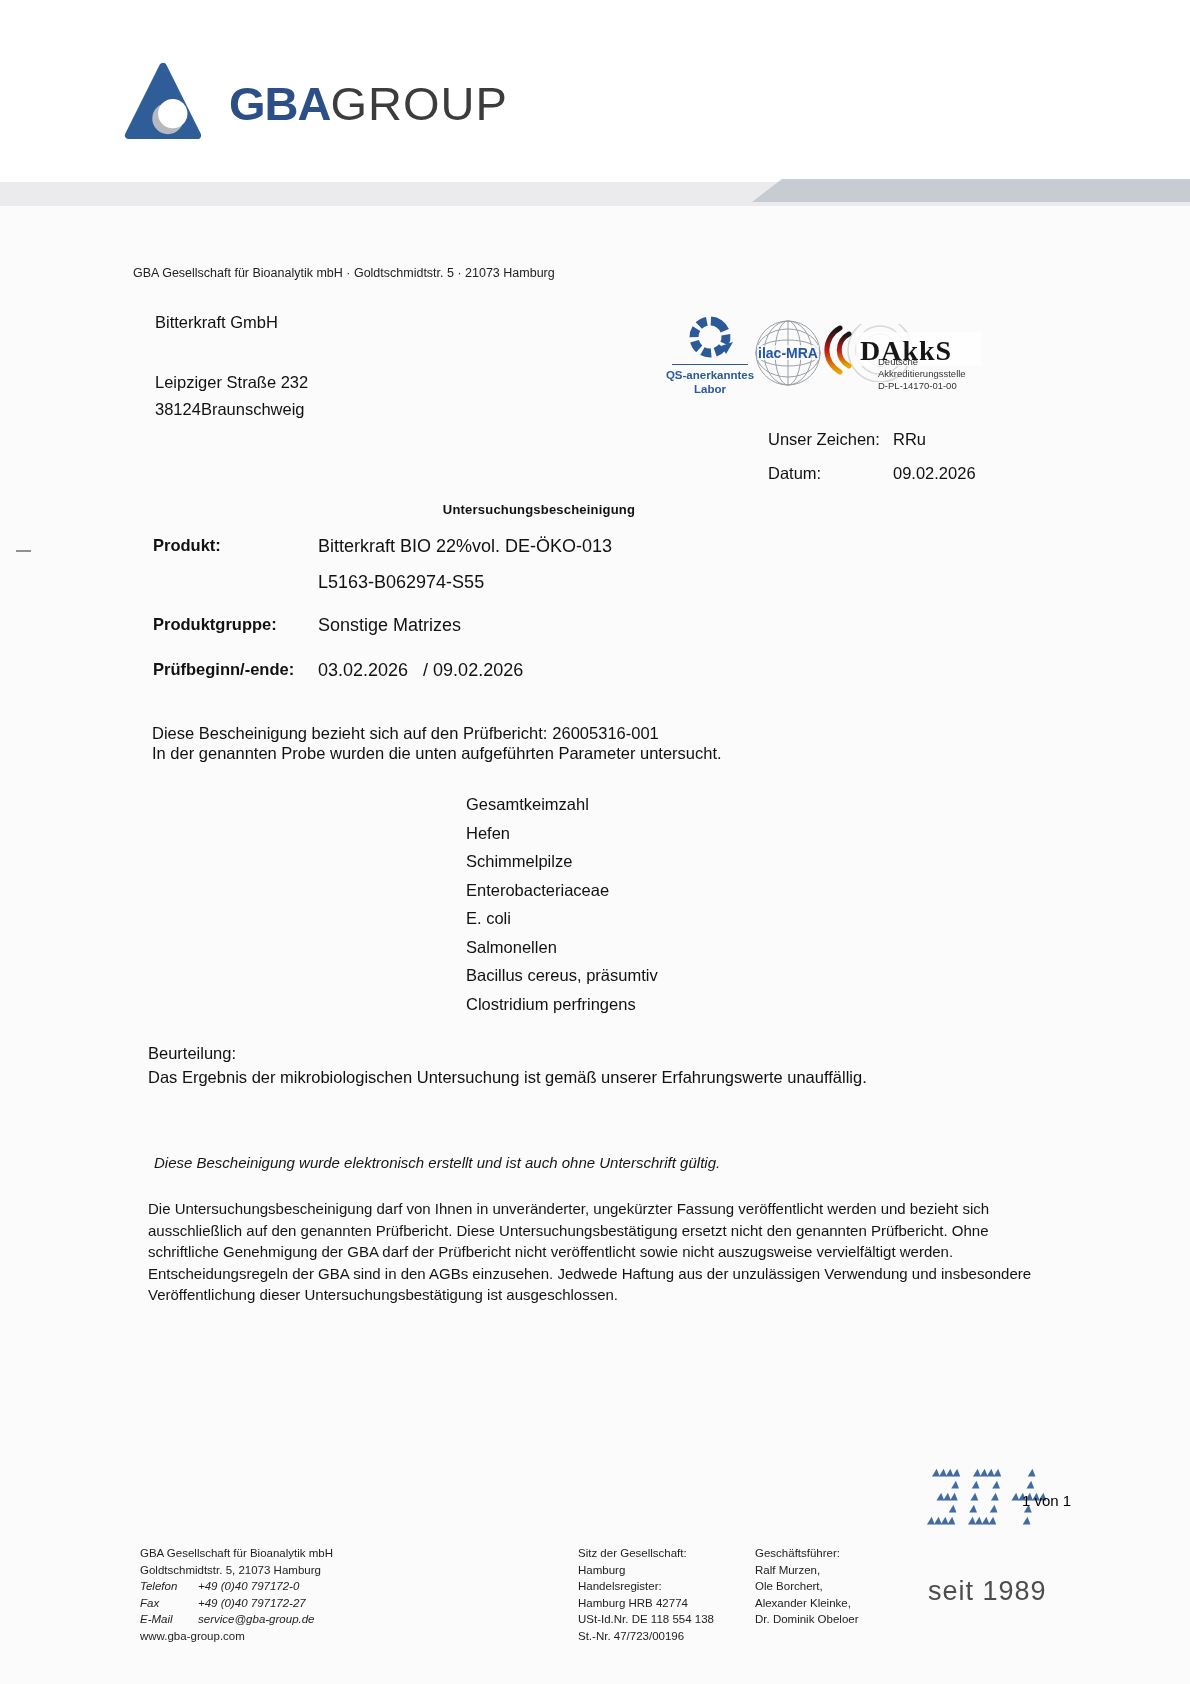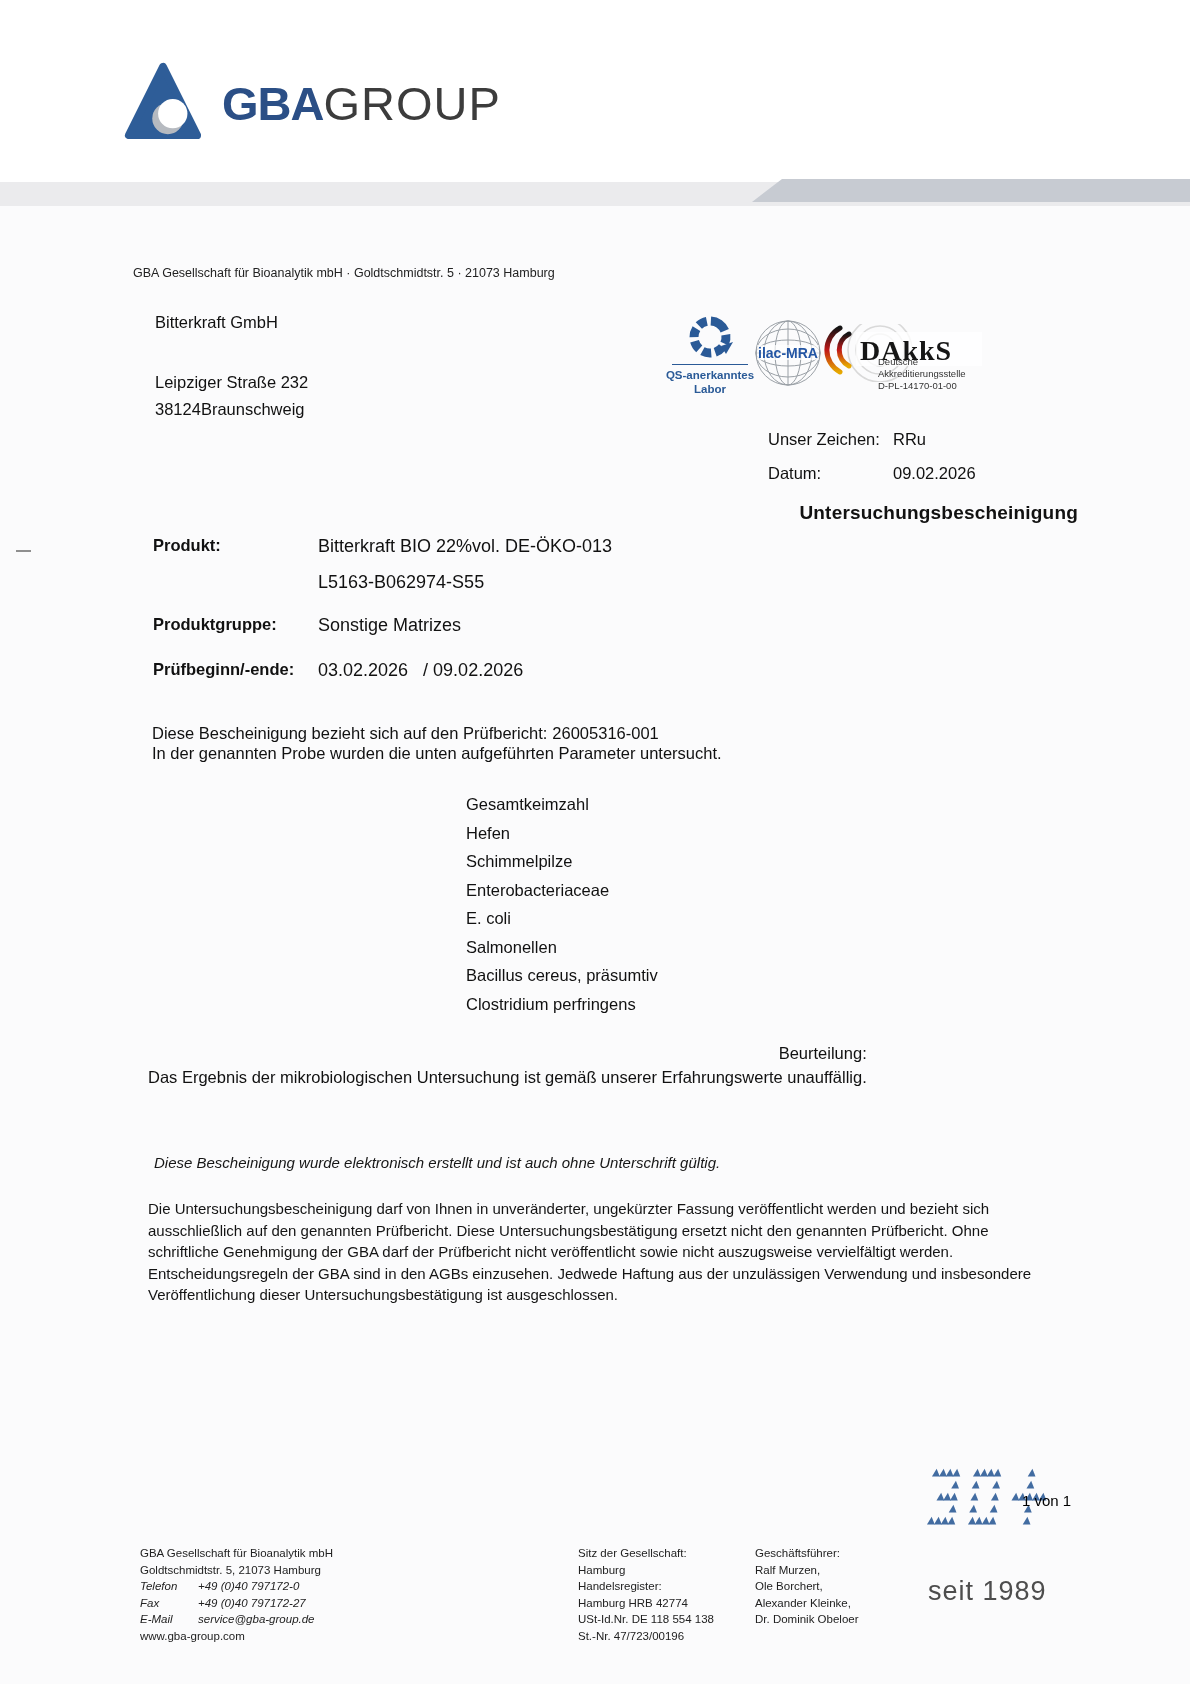--- a/index.html
+++ b/index.html
@@ -16,21 +16,21 @@
     color:#111;
   }
   .abs{position:absolute;}
   .lower-bg{top:206px;left:0;width:1190px;height:1478px;background:#fbfbfc;}
   .band-light{top:182px;left:0;width:1190px;height:24px;background:#ebebed;}
   .band-dark{top:179px;left:752px;width:438px;height:23px;background:#c7cbd2;
     clip-path:polygon(30px 0,100% 0,100% 100%,0 100%);}
   .fold-mark{left:16px;top:550px;width:15px;height:2px;background:#8f8f8f;}
 
   
-  .logo{left:122px;top:60px;display:flex;align-items:center;gap:18px;}
+  .logo{left:122px;top:60px;display:flex;align-items:center;gap:25px;}
   .logo-text{font-size:47px;line-height:47px;display:flex;align-items:baseline;}
   .logo-text .g1{font-weight:700;color:#2b4f86;letter-spacing:-1px;}
   .logo-text .g2{font-weight:400;color:#3c3c3c;letter-spacing:1px;}
 
   .sender-line{left:133px;top:266px;font-size:12.5px;color:#222;}
   .recipient-name{left:155px;top:313px;font-size:16.5px;}
   .recipient-street{left:155px;top:373px;font-size:16.5px;}
   .recipient-cityrow{left:155px;top:400px;font-size:16.5px;display:flex;}
 
   
@@ -38,32 +38,32 @@
   .qs-divider{left:672px;top:364px;width:76px;height:1px;background:#2a5a97;}
   .qs-label{left:650px;top:369px;width:120px;text-align:center;
     font-size:11.5px;line-height:13.5px;color:#2a5a97;font-weight:700;}
   .ilac-block{left:753px;top:318px;}
   .dakks-block{left:822px;top:324px;}
   .dakks-subtext{left:878px;top:356px;font-size:9.5px;line-height:12px;color:#333;}
 
   .meta-label{left:768px;font-size:16.5px;}
   .meta-value{left:893px;font-size:16.5px;}
 
-  .doc-title{left:0;top:502px;width:1078px;text-align:right;
-    font-size:19px;font-weight:700;letter-spacing:.2px;}
+  .doc-title{left:0;top:502px;width:1078px;text-align:center;
+    font-size:13px;font-weight:700;letter-spacing:.2px;}
 
   .field-label{left:153px;font-size:16.5px;font-weight:700;}
   .field-value{left:318px;font-size:18px;white-space:pre;}
 
   .intro{left:152px;font-size:16.5px;}
   .intro-row{display:flex;gap:5px;}
 
   .param-list{left:450px;top:790px;font-size:16.5px;line-height:28.5px;margin-left:16px;}
 
-  .assessment{left:148px;top:1041px;font-size:16.5px;line-height:24px;text-align:right;}
+  .assessment{left:148px;top:1041px;font-size:16.5px;line-height:24px;}
 
   .e-note{left:154px;top:1154px;font-size:15px;font-style:italic;color:#161616;}
 
   .legal{left:148px;top:1198px;width:905px;font-size:15px;line-height:21.6px;color:#141414;}
 
   
   .footer-col{font-size:11.5px;line-height:16.5px;color:#222;top:1545px;}
   .fc1{left:140px;}
   .fc2{left:578px;}
   .fc3{left:755px;}

